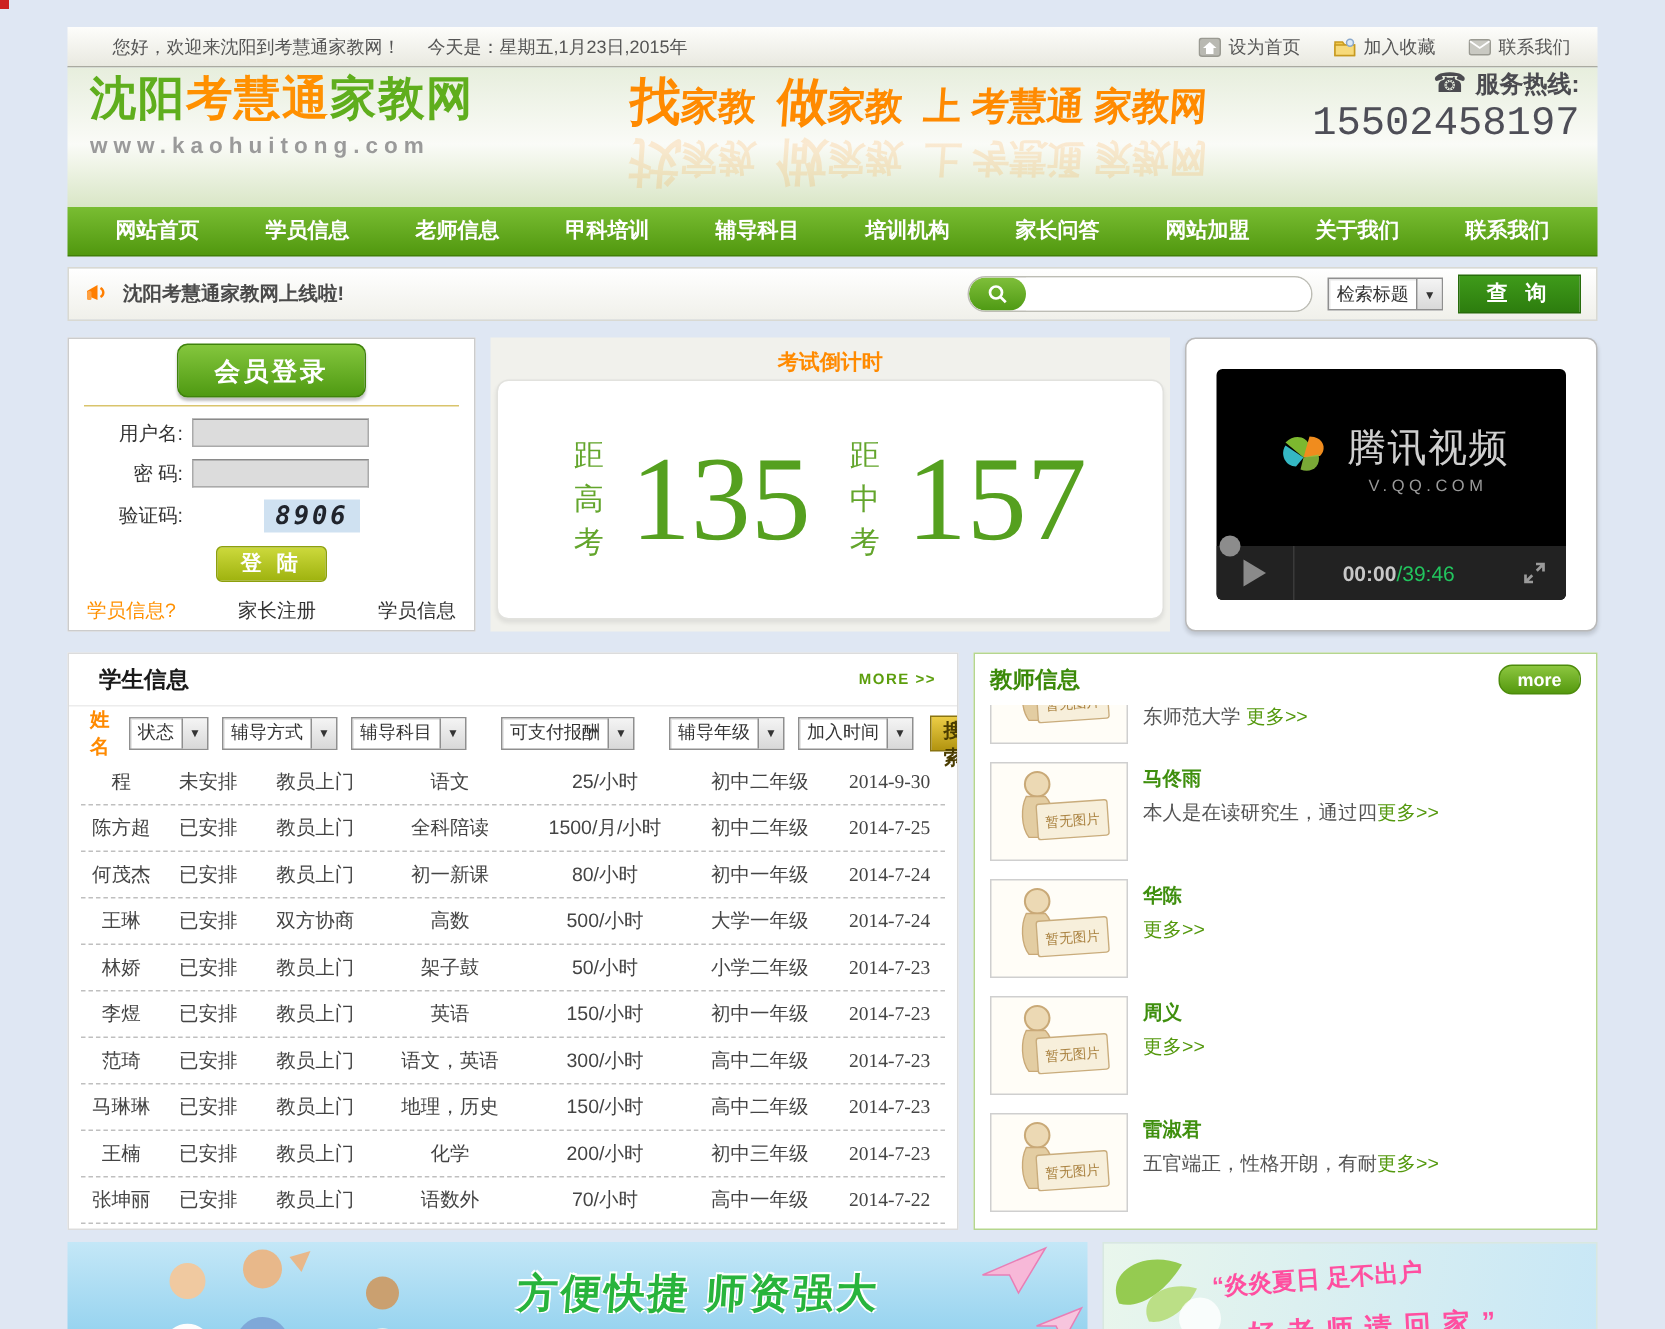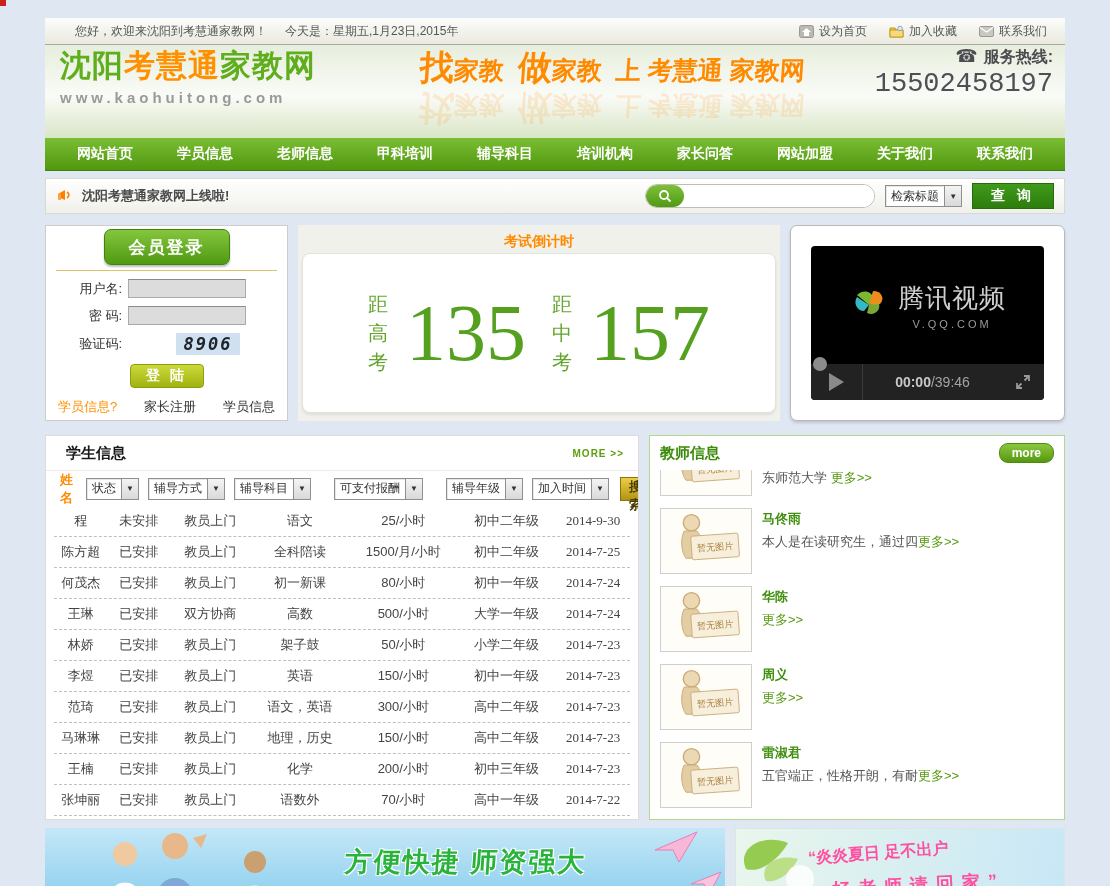--- a/index.html
+++ b/index.html
@@ -47,21 +47,21 @@
   .sel { display:inline-flex; align-items:center; border:1px solid #8f8f8f; background:#fff; height:22px; box-shadow:inset 1px 1px 0 #e7e7e7; }
   .sel-text { font-size:12px; color:#333; padding:0 5px; white-space:nowrap; }
   .sel-btn { width:17px; align-self:stretch; background:linear-gradient(#f4f4f4,#d9d9d9); border-left:1px solid #8f8f8f;
              display:flex; align-items:center; justify-content:center; font-size:8px; color:#333; cursor:pointer; }
   .btn-query { height:26px; padding:0 18px; background:linear-gradient(#3f9a1a,#2d7d0e); border:1px solid #276c0b;
                color:#fff; font-size:14px; font-weight:bold; cursor:pointer; letter-spacing:4px; }
 
   
   .widgets { margin-top:11px; height:196px; display:flex; gap:10px; }
 
-  .login-box { width:243px; background:#fff; border:1px solid #ccc; padding:4px 10px 0; }
+  .login-box { width:272px; background:#fff; border:1px solid #ccc; padding:4px 10px 0; }
   .login-title-row { text-align:center; border-bottom:1px solid #d9c46c; padding-bottom:5px; }
   .btn-login-title { display:inline-block; margin-top:-1px; width:126px; height:36px; line-height:36px;
         background:linear-gradient(#84c63d,#4f9a12); border:1px solid #3f820c; border-radius:7px;
         color:#fff; font-size:17px; font-weight:bold; letter-spacing:2px; cursor:pointer;
         box-shadow:0 2px 2px rgba(0,0,0,.25); }
   .lg-row { display:flex; align-items:center; margin-top:8px; }
   .lg-label { width:66px; text-align:right; font-size:13px; color:#333; margin-right:6px; white-space:nowrap; }
   .lg-input { width:118px; height:19px; background:#dcdcdc; border:1px solid #aaa; border-top-color:#8a8a8a; }
   .captcha { width:64px; height:22px; margin-left:48px; background:#cfe1f1; color:#20242c; text-align:center;
              font-family:"DejaVu Sans Mono",monospace; font-style:italic; font-weight:bold; font-size:17px; letter-spacing:2px; line-height:22px; }
@@ -81,21 +81,21 @@
   .video-frame { width:275px; border:1px solid #b9b9b9; border-radius:7px; background:#fff; padding:20px; box-shadow:0 2px 3px rgba(0,0,0,.15); }
   .video { width:100%; height:100%; background:#000; border-radius:4px; display:flex; flex-direction:column; position:relative; overflow:hidden; }
   .v-logo-area { flex:1; display:flex; align-items:center; justify-content:center; gap:9px; }
   .v-brand { color:#cfcfcf; font-size:26px; letter-spacing:1px; }
   .v-sub { color:#9a9a9a; font-size:11px; letter-spacing:3px; text-align:center; margin-top:2px; }
   .v-controls { height:36px; background:#222; display:flex; align-items:center; position:relative; }
   .v-knob { position:absolute; left:2px; top:-7px; width:14px; height:14px; border-radius:50%; background:#8c8c8c; }
   .v-play { width:52px; display:flex; align-items:center; justify-content:center; border-right:1px solid #3a3a3a; align-self:stretch; cursor:pointer; }
   .v-play-tri { width:0; height:0; border-left:15px solid #8a8a8a; border-top:9px solid transparent; border-bottom:9px solid transparent; }
   .v-time { flex:1; text-align:center; font-size:14px; font-weight:bold; color:#c8c8c8; }
-  .v-time .dim { color:#a3a3a3; font-weight:normal; }
+  .v-time .dim { color:#22c55e; font-weight:normal; }
   .v-fs { width:42px; display:flex; align-items:center; justify-content:center; cursor:pointer; }
 
   
   .main-row { margin-top:14px; height:385px; display:flex; gap:10px; }
 
   .students { width:594px; background:#fff; border:1px solid #dcdcdc; overflow:hidden; }
   .st-head { height:34px; display:flex; align-items:center; justify-content:space-between; padding:0 14px 0 20px; }
   .st-title { font-size:15px; font-weight:bold; color:#1a1a1a; }
   .st-more { font-size:10px; font-weight:bold; color:#5c9e0d; letter-spacing:1px; cursor:pointer; }
   .st-filter { height:36px; border-top:1px solid #ececec; display:flex; align-items:center; gap:9px; padding:0 8px; }

